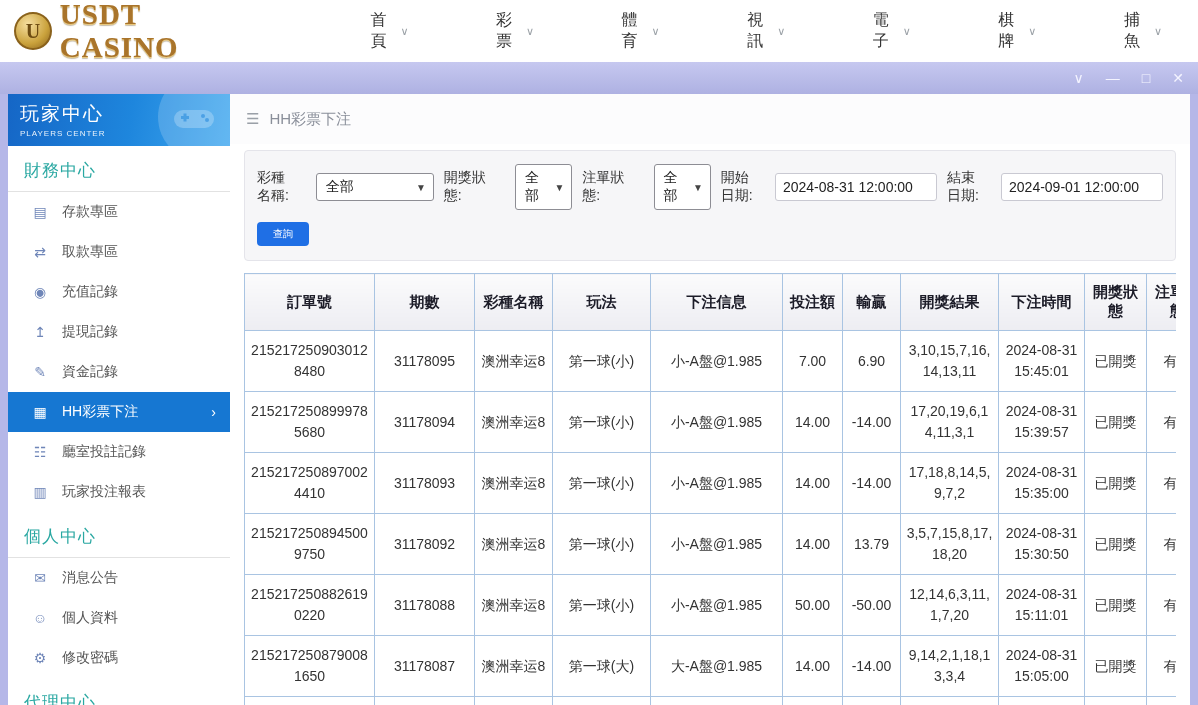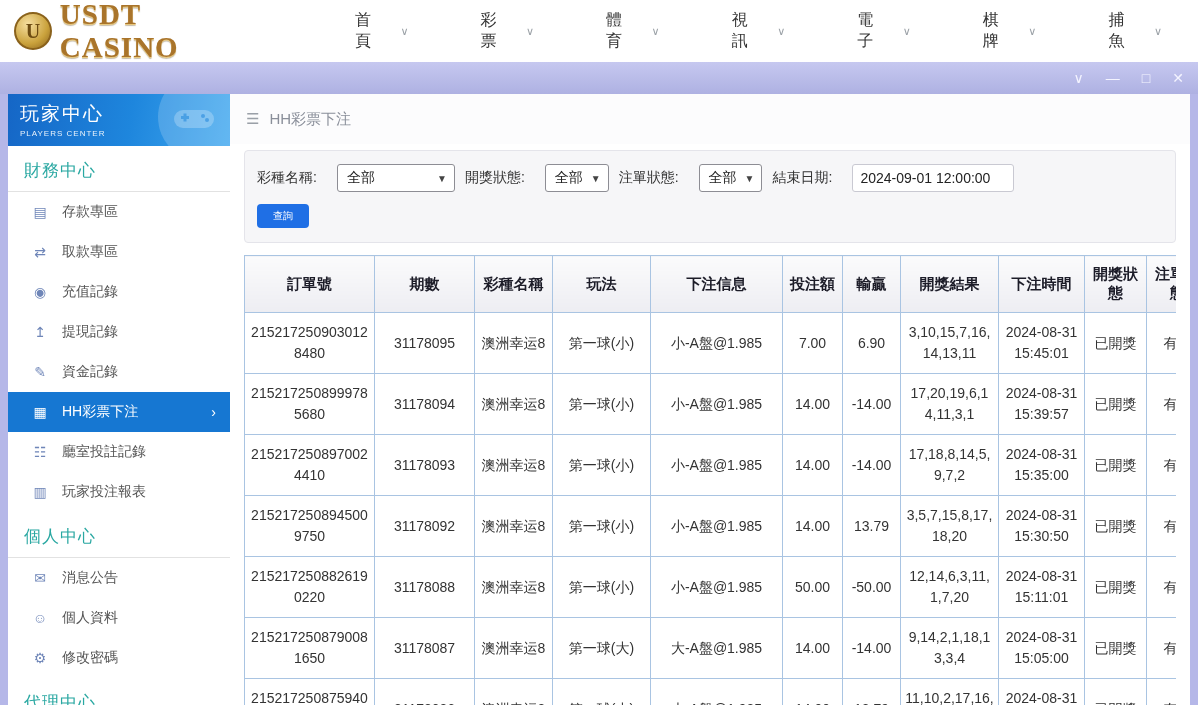--- a/index.html
+++ b/index.html
@@ -11,21 +11,21 @@
   .brand { display:flex; align-items:center; gap:8px; margin-left:14px; }
   .coin { width:38px; height:38px; border-radius:50%;
     background:radial-gradient(circle at 35% 30%, #f6dfa0, #caa23c 60%, #8a621c);
     border:2px solid #8a621c; display:flex; align-items:center; justify-content:center;
     color:#6d4c12; font-weight:bold; font-size:20px; font-family:"Liberation Serif", serif; }
   .brand-text { font-size:29px; font-weight:700; letter-spacing:1px;
     color:#a9742b; text-shadow:0 1px 0 #e7c87e, 0 2px 1px rgba(90,60,10,.35);
     font-family:"Liberation Serif", serif; }
   .main-nav { display:flex; margin-left:52px; }
   .nav-item { display:flex; align-items:center; gap:14px; padding:0 36px;
-    font-size:16px; color:#333; cursor:pointer; }
+    font-size:16px; color:#333; cursor:pointer;text-align:right; }
   .nav-item .chev { color:#9aa0a6; font-size:11px; }
 
   
   .titlebar { height:32px; background:linear-gradient(#c6c8f0,#aeb1e2);
     display:flex; align-items:center; justify-content:flex-end; padding-right:14px; gap:20px; }
   .wc { color:#f4f4ff; font-size:14px; cursor:pointer; line-height:1; }
   .frame { display:flex; height:611px; border-left:8px solid #b5b7e8; border-right:8px solid #b5b7e8; background:#fff; }
 
   
   .sidebar { width:222px; flex-shrink:0; background:#fff; overflow:hidden; }
@@ -213,20 +213,24 @@
             <span>全部</span>
             <span class="arrow">▼</span>
           </span>
         </div>
         <div class="fgroup">
           <span>注單狀態:</span>
           <span class="fake-select fs-small">
             <span>全部</span>
             <span class="arrow">▼</span>
           </span>
+        </div>
+        <div class="fgroup">
+          <span>開始日期:</span>
+          <input class="date-input" value="2024-08-31 12:00:00" style="">
         </div>
         <div class="fgroup">
           <span>結束日期:</span>
           <input class="date-input" value="2024-09-01 12:00:00" style="">
         </div>
       </div>
       <button class="search-btn">查詢</button>
     </div>
 
     <div class="table-wrap">

